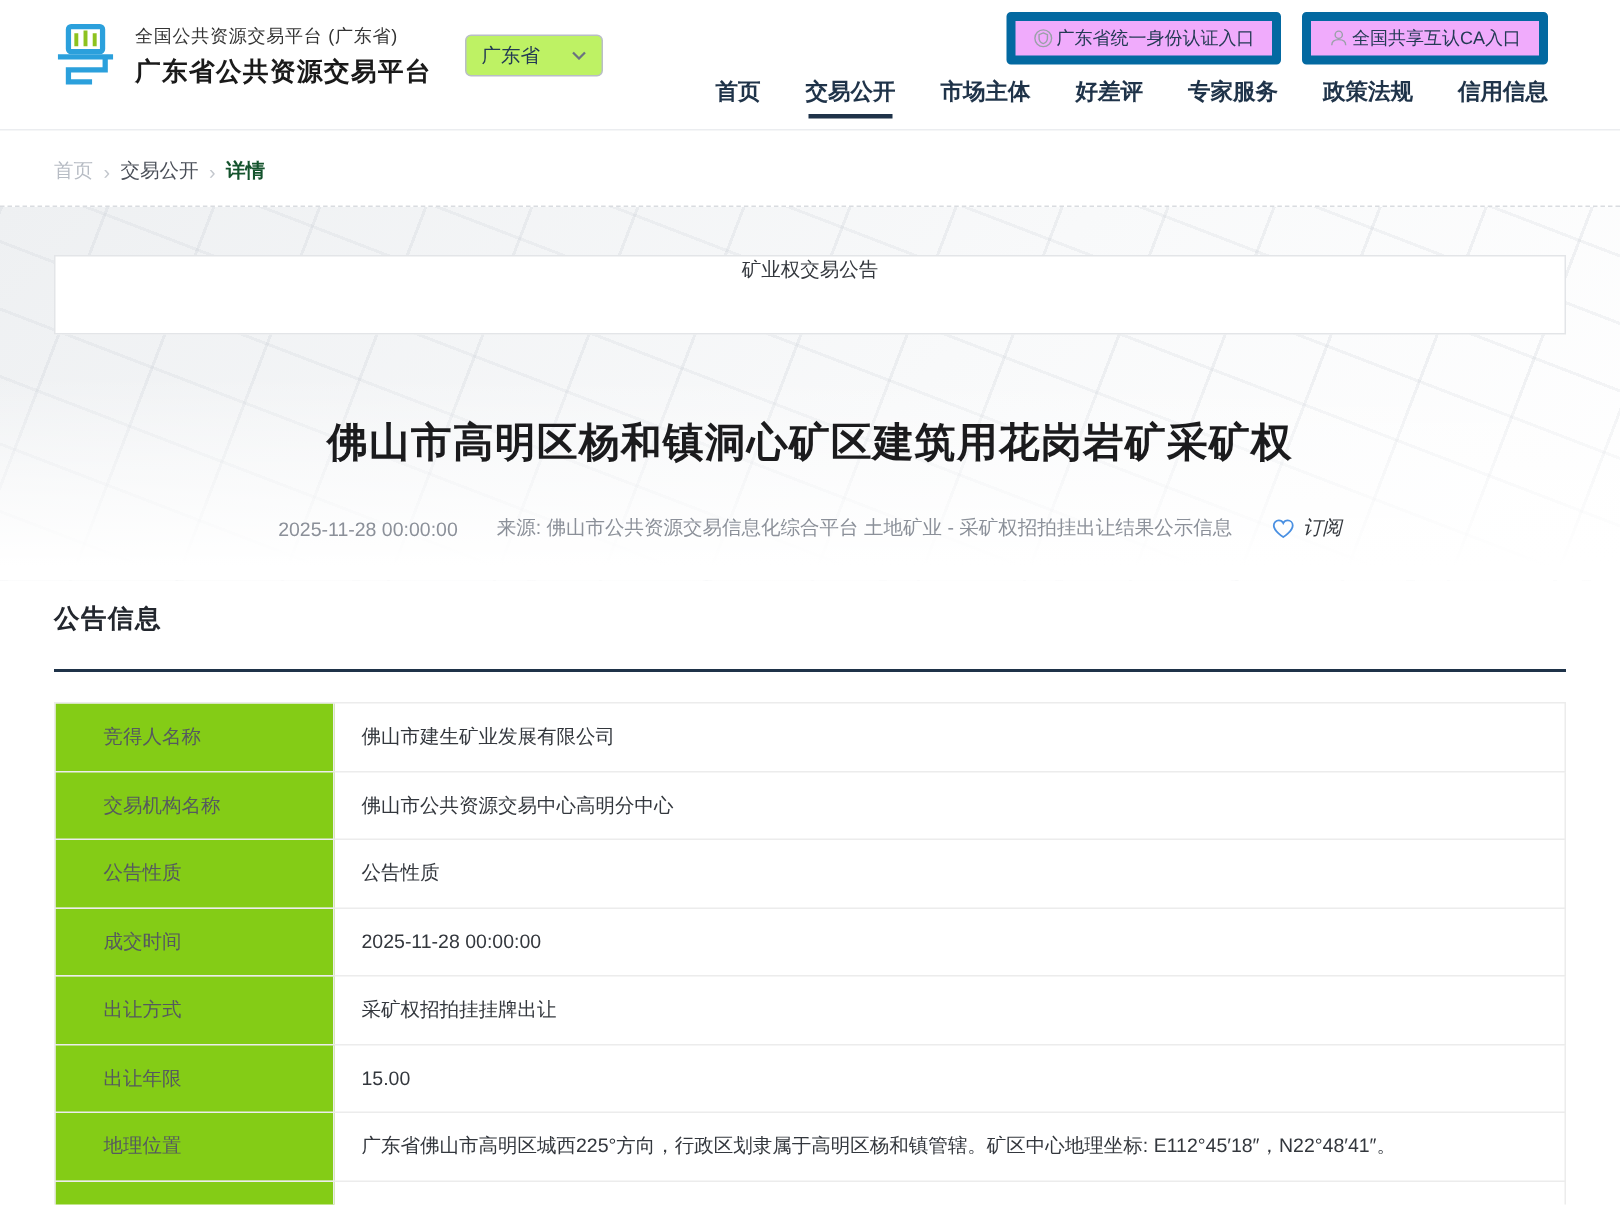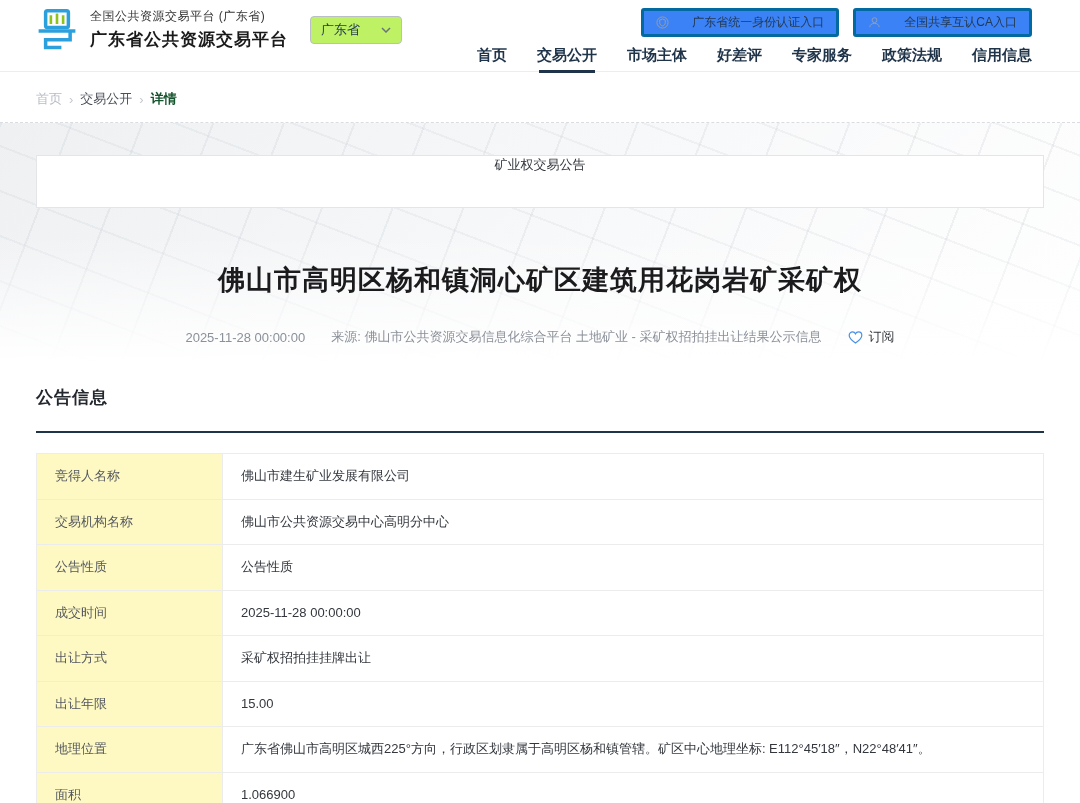--- a/index.html
+++ b/index.html
@@ -1,34 +1,34 @@
 <!DOCTYPE html>
 <html><head>
 <meta charset="utf-8">
 <style>
   * { margin:0; padding:0; box-sizing:border-box; }
   html,body { width:1080px; height:803px; overflow:hidden; background:#fff;
     font-family:"Liberation Sans","DejaVu Sans",sans-serif; }
 
   
-  .header { height:72px; background:#fff; border-bottom:1px solid #ebedf0;
+  .header { height:87px; background:#fff; border-bottom:1px solid #ebedf0;
     display:flex; align-items:stretch; padding:0 48px 12px 36px; position:relative; }
   .header-left { display:flex; align-items:center; gap:12px; }
   .logo-svg { width:42px; height:46px; display:block; }
   .logo-text .small { font-size:12px; color:#333; letter-spacing:.5px; }
   .logo-text .main { font-size:17px; color:#1a1a1a; font-weight:bold; margin-top:3px; letter-spacing:1px; }
   .region-select { margin-left:10px; border:1px solid #b9bec7; border-radius:4px;
     padding:4px 10px; display:flex; align-items:center; gap:21px; font-size:13px;
     color:#233a54; cursor:pointer; background:#bef264; }
   .chev { width:10px; height:6px; display:block; }
 
   .header-right { margin-left:auto; display:flex; flex-direction:column; align-items:flex-end; }
   .auth-row { display:flex; gap:14px; margin-top:8px; }
-  .auth-btn { display:flex; align-items:center; gap:23px; border:3px solid #0369a1;
-    border-radius:3px; padding:3px 12px; font-size:12px; color:#233a54; background:#3b82f6; cursor:pointer; }
+  .auth-btn { display:flex; align-items:center; gap:2px; border:6px solid #0369a1;
+    border-radius:3px; padding:3px 12px; font-size:12px; color:#233a54; background:#f0abfc; cursor:pointer; }
   .auth-btn svg { display:block; }
   .nav-row { display:flex; gap:30px; margin-top:9px; }
   .nav-item { font-size:15px; font-weight:bold; color:#1f3349; padding-bottom:8px;
     cursor:pointer; position:relative; }
   .nav-item.active::after { content:""; position:absolute; left:2px; right:2px; bottom:0;
     height:3px; background:#1f3349; }
 
   
   .breadcrumb-bar { padding:18px 36px 14px 36px; border-bottom:1px dashed #d9dce0;
     display:flex; align-items:center; gap:7px; font-size:13px; background:#fff; }
@@ -50,32 +50,32 @@
     font-size:13px; cursor:pointer; }
   .tab.inactive { background:#fff; border:1px solid #e3e5e8; color:#33373d; }
   .tab.active { background:#1268d6; color:#fff; border:1px solid #1268d6; }
 
   .article-title { margin-top:52px; text-align:center; font-size:27px; font-weight:bold;
     color:#1b1b1d; line-height:40px; letter-spacing:1px; }
   .article-meta { margin-top:28px; display:flex; justify-content:center; align-items:center;
     gap:26px; font-size:13px; color:#8b9099; }
   .meta-date { color:#8b9099; }
   .meta-source { color:#8b9099; }
-  .subscribe { display:flex; align-items:center; gap:6px; color:#33373d; cursor:pointer; }
+  .subscribe { display:flex; align-items:center; gap:6px; color:#33373d; cursor:pointer;font-style:italic; }
   .subscribe svg { display:block; }
 
   
   .content { padding:0 36px; }
   .section-head { margin-top:14px; padding-bottom:22px; border-bottom:2px solid #1f3349; }
   .section-title { font-size:17px; font-weight:bold; color:#23272e; letter-spacing:1px; }
 
   table.info { width:100%; border-collapse:collapse; margin-top:20px;
     border:1px solid #ececec; }
   table.info td { border:1px solid #ececec; height:45.5px; font-size:13px; vertical-align:middle; }
-  td.label-cell { width:186px; background:#fef9c3; color:#55595f; padding-left:18px; }
+  td.label-cell { width:186px; background:#84cc16; color:#55595f; padding-left:32px; }
   td.value-cell { color:#33373d; padding-left:18px; padding-right:14px; }
 </style>
 </head>
 <body>
 
 <div class="header">
   <div class="header-left">
     <span>
       <svg class="logo-svg" viewBox="0 0 48 52" fill="none">
         <rect x="11" y="4" width="26" height="19" rx="2" stroke="#2ba0dc" stroke-width="4"></rect>

